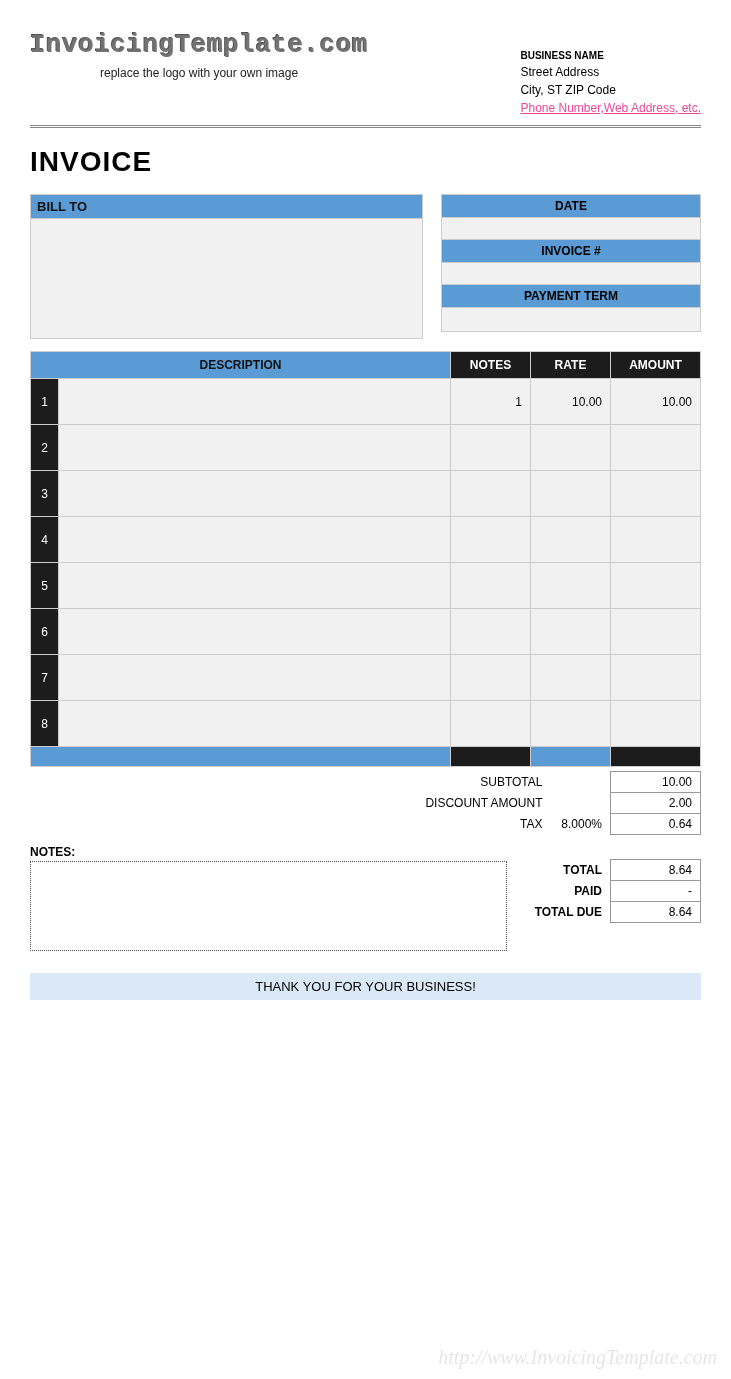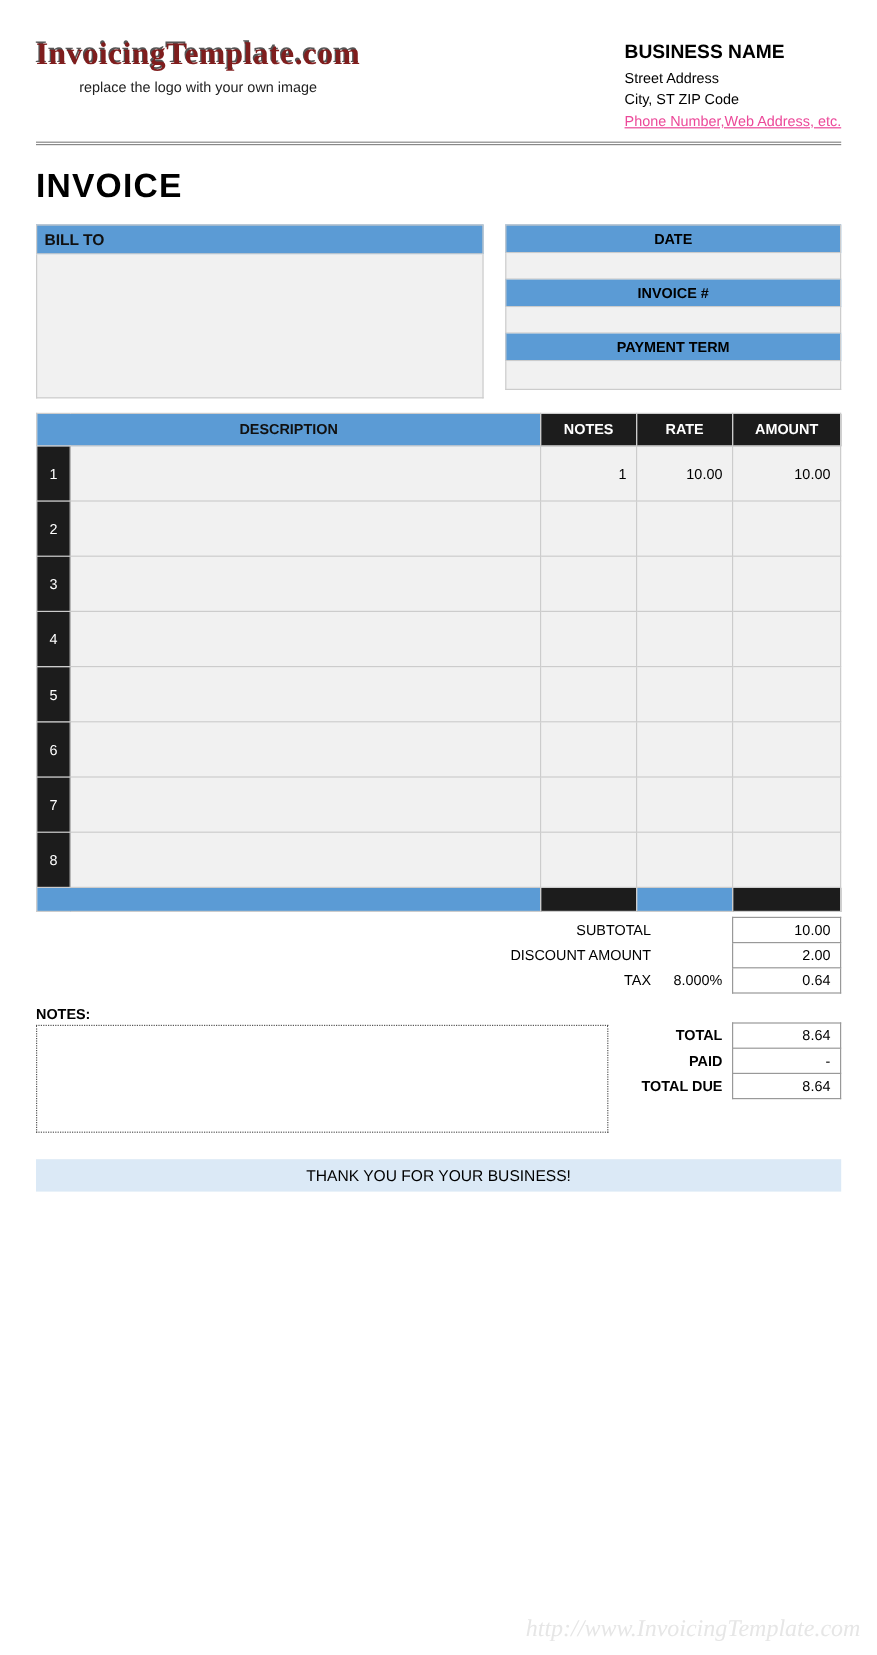--- a/index.html
+++ b/index.html
@@ -17,39 +17,39 @@
   .header {
     display: flex;
     justify-content: space-between;
     align-items: flex-start;
     border-bottom: 3px double #888;
     padding-bottom: 8px;
     margin-bottom: 18px;
   }
   .logo-block { }
   .logo-text {
-    font-family: Liberation Serif, serif;
+    font-family: Liberation Mono, monospace;
     font-size: 26px;
     font-weight: bold;
-    color: #7f1d1d;
+    color: #737373;
     text-shadow: -1px -1px 0 #555, 1px 1px 0 #fff;
     letter-spacing: 0.5px;
   }
   .logo-caption {
     font-size: 12px;
     color: #222;
     text-align: center;
     margin-top: 6px;
   }
   .business-block {
     font-size: 12px;
     line-height: 1.5;
     padding-top: 2px;
   }
-  .business-name { font-weight: bold; font-size: 16px; }
+  .business-name { font-weight: bold; font-size: 10px; margin-top: 16px; }
   .biz-link { color: #ec4899; text-decoration: underline; }
 
   
   .invoice-title {
     font-family: "Arial Black", Arial, sans-serif;
     font-size: 28px;
     font-weight: 900;
     letter-spacing: 1px;
     margin-bottom: 16px;
   }
@@ -71,21 +71,21 @@
     padding: 4px 6px;
     border: 1px solid #ccc;
   }
   .billto-body {
     height: 120px;
     background: #f1f1f1;
     border: 1px solid #ccc;
     border-top: none;
   }
   .date-block {
-    width: 280px;
+    width: 260px;
   }
   .date-block .lbl {
     background: #5b9bd5;
     text-align: center;
     font-weight: bold;
     font-size: 12px;
     padding: 4px 0;
     border: 1px solid #ccc;
   }
   .date-block .val {

